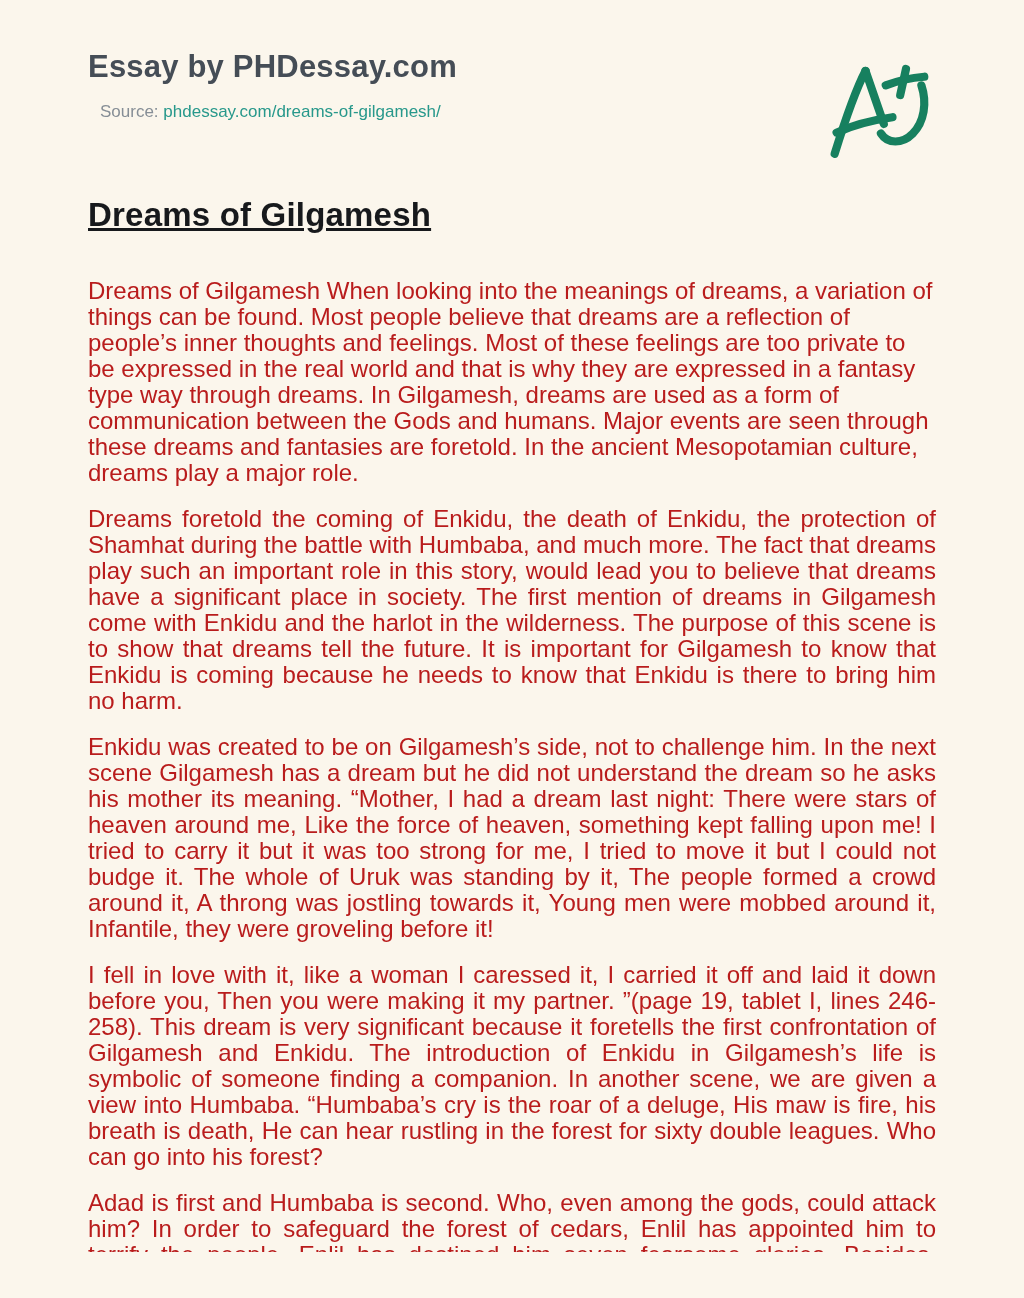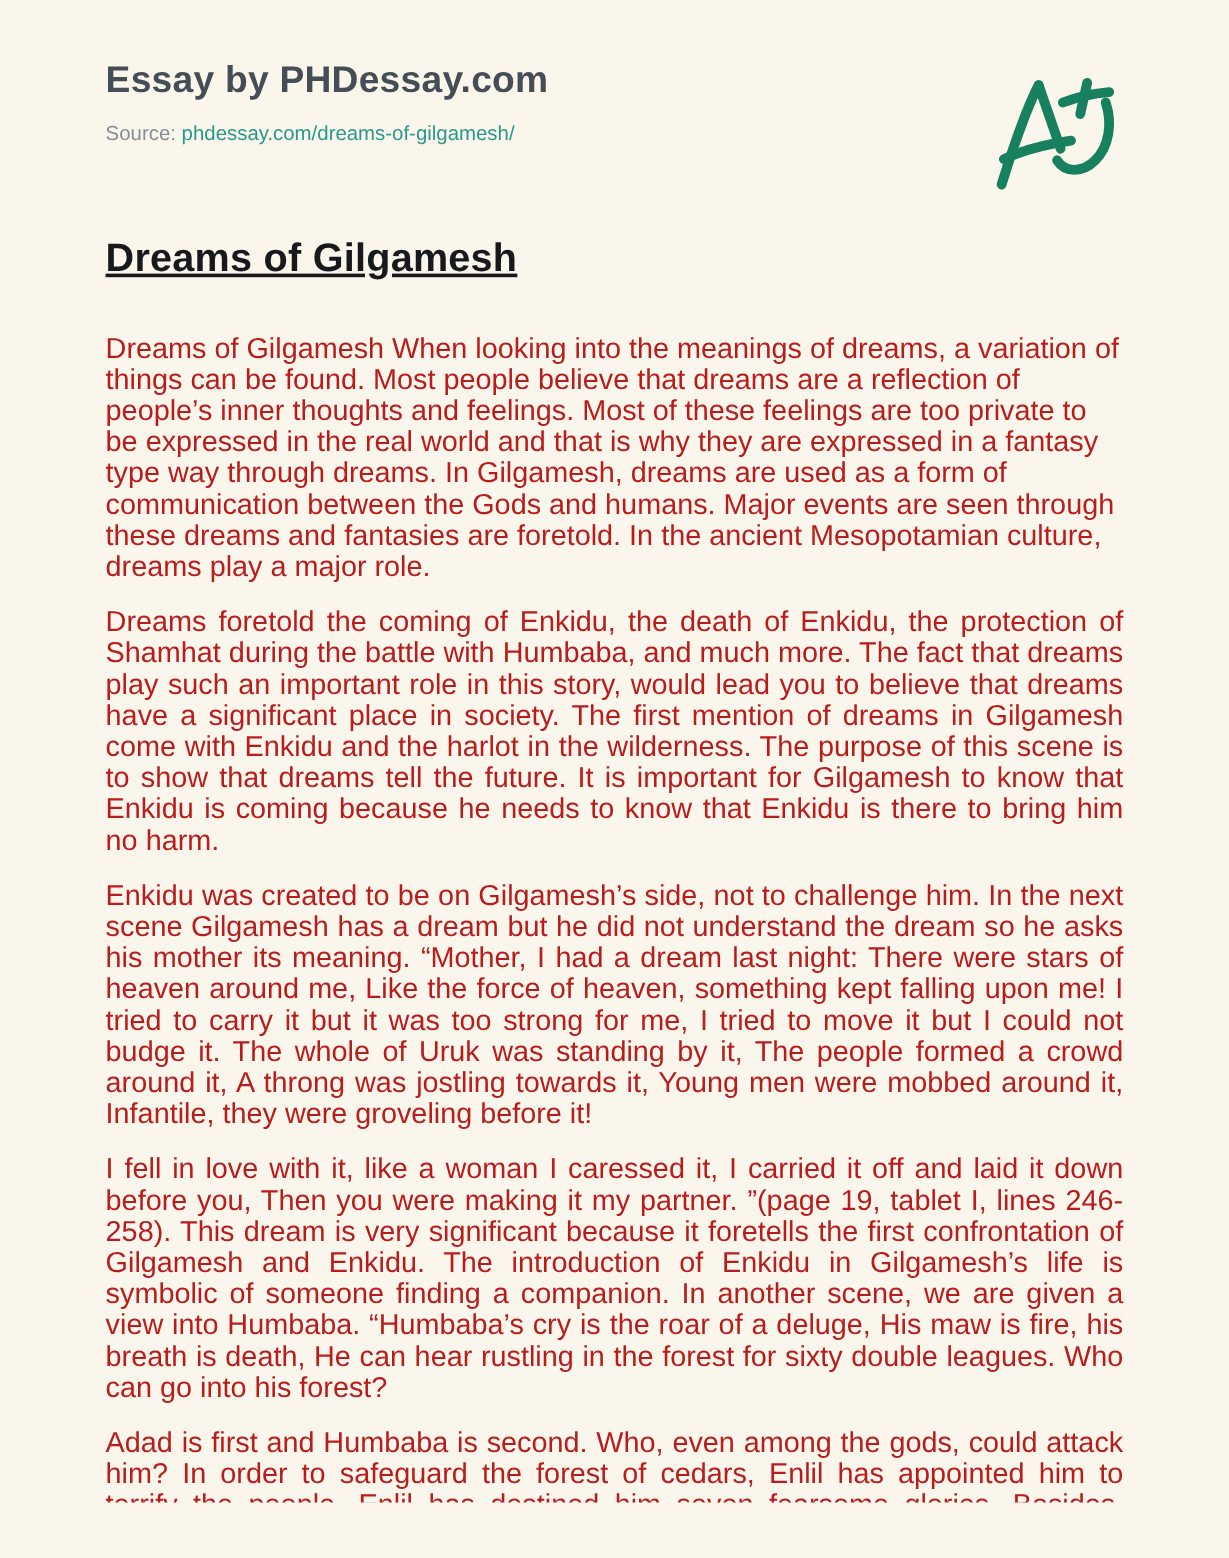--- a/index.html
+++ b/index.html
@@ -23,20 +23,21 @@
     font-weight: 700;
     color: #454D56;
     letter-spacing: 0.2px;
     line-height: 34px;
   }
   .source-line {
     margin-top: 18px;
     font-size: 17px;
     color: #868E96;
     line-height: 20px;
+    margin-left: 12px;
   }
   .source-line a {
     color: #27988B;
     text-decoration: none;
     font-weight: 500;
   }
   .logo {
     position: absolute;
     top: 58px;
     right: 92px;

